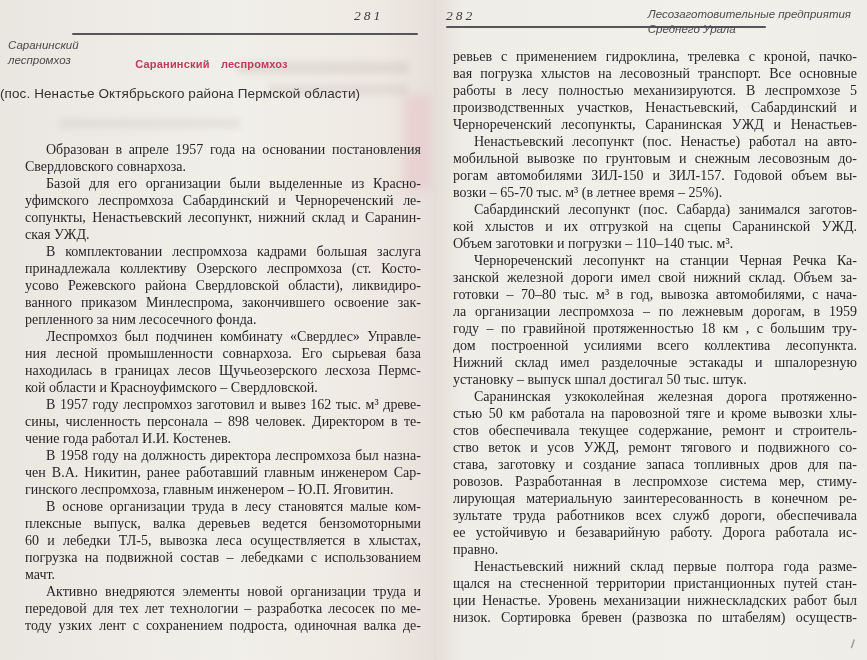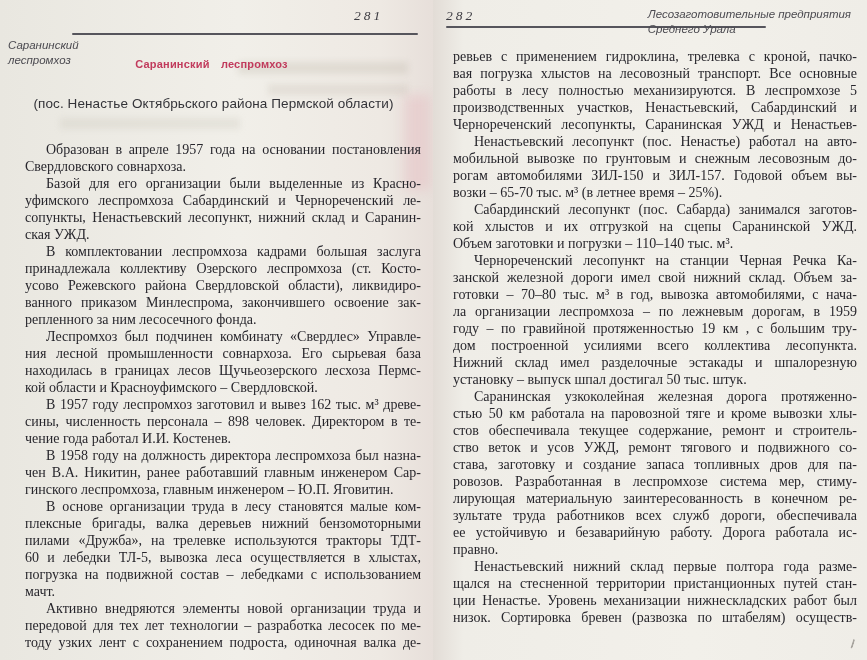--- a/index.html
+++ b/index.html
@@ -42,22 +42,22 @@
   #right-rule{left:13px;top:26px;width:320px;}
   
   #chapter-title{
     position:absolute;left:0;right:10px;top:58px;
     text-align:center;
     font-family:"Liberation Sans", sans-serif;
     font-weight:bold;font-size:11px;letter-spacing:.2px;word-spacing:8px;
     color:#c13a5c;
   }
   #chapter-subtitle{
-    position:absolute;left:0;right:6px;top:96px;
-    text-align:center;
+    position:absolute;left:0;right:6px;top:86px;
+    text-align:left;
     font-family:"Liberation Sans", sans-serif;
     font-size:13.5px;color:#333338;letter-spacing:.1px;
   }
   
   .body-text{
     position:absolute;
     font-family:"Liberation Serif", serif;
     font-size:14px;line-height:17px;color:#27262c;
   }
   #left-body{left:25px;top:141px;width:396px;}
@@ -137,22 +137,21 @@
           <div class="line">сины, численность персонала – 898 человек. Директором в те-</div>
           <div class="line end">чение года работал И.И. Костенев.</div>
         </div>
         <div class="para">
           <div class="line indent">В 1958 году на должность директора леспромхоза был назна-</div>
           <div class="line">чен В.А. Никитин, ранее работавший главным инженером Сар-</div>
           <div class="line end">гинского леспромхоза, главным инженером – Ю.П. Яговитин.</div>
         </div>
         <div class="para">
           <div class="line indent">В основе организации труда в лесу становятся малые ком-</div>
-          <div class="line">плексные бригады, валка деревьев нижний бензомоторными</div>
-          <div class="line">пилами «Дружба», на трелевке используются тракторы ТДТ-</div>
+          <div class="line">плексные выпуск, валка деревьев ведется бензомоторными</div>
           <div class="line">60 и лебедки ТЛ-5, вывозка леса осуществляется в хлыстах,</div>
           <div class="line">погрузка на подвижной состав – лебедками с использованием</div>
           <div class="line end">мачт.</div>
         </div>
         <div class="para">
           <div class="line indent">Активно внедряются элементы новой организации труда и</div>
           <div class="line">передовой для тех лет технологии – разработка лесосек по ме-</div>
           <div class="line">тоду узких лент с сохранением подроста, одиночная валка де-</div>
         </div>
       </div>
@@ -186,21 +185,21 @@
         <div class="para">
           <div class="line indent">Сабардинский лесопункт (пос. Сабарда) занимался заготов-</div>
           <div class="line">кой хлыстов и их отгрузкой на сцепы Саранинской УЖД.</div>
           <div class="line end">Объем заготовки и погрузки – 110–140 тыс. м³.</div>
         </div>
         <div class="para">
           <div class="line indent">Чернореченский лесопункт на станции Черная Речка Ка-</div>
           <div class="line">занской железной дороги имел свой нижний склад. Объем за-</div>
           <div class="line">готовки – 70–80 тыс. м³ в год, вывозка автомобилями, с нача-</div>
           <div class="line">ла организации леспромхоза – по лежневым дорогам, в 1959</div>
-          <div class="line">году – по гравийной протяженностью 19 км , с большим тру-</div>
+          <div class="line">году – по гравийной протяженностью 18 км , с большим тру-</div>
           <div class="line">дом построенной усилиями всего коллектива лесопункта.</div>
           <div class="line">Нижний склад имел разделочные эстакады и шпалорезную</div>
           <div class="line end">установку – выпуск шпал достигал 50 тыс. штук.</div>
         </div>
         <div class="para">
           <div class="line indent">Саранинская узкоколейная железная дорога протяженно-</div>
           <div class="line">стью 50 км работала на паровозной тяге и кроме вывозки хлы-</div>
           <div class="line">стов обеспечивала текущее содержание, ремонт и строитель-</div>
           <div class="line">ство веток и усов УЖД, ремонт тягового и подвижного со-</div>
           <div class="line">става, заготовку и создание запаса топливных дров для па-</div>

